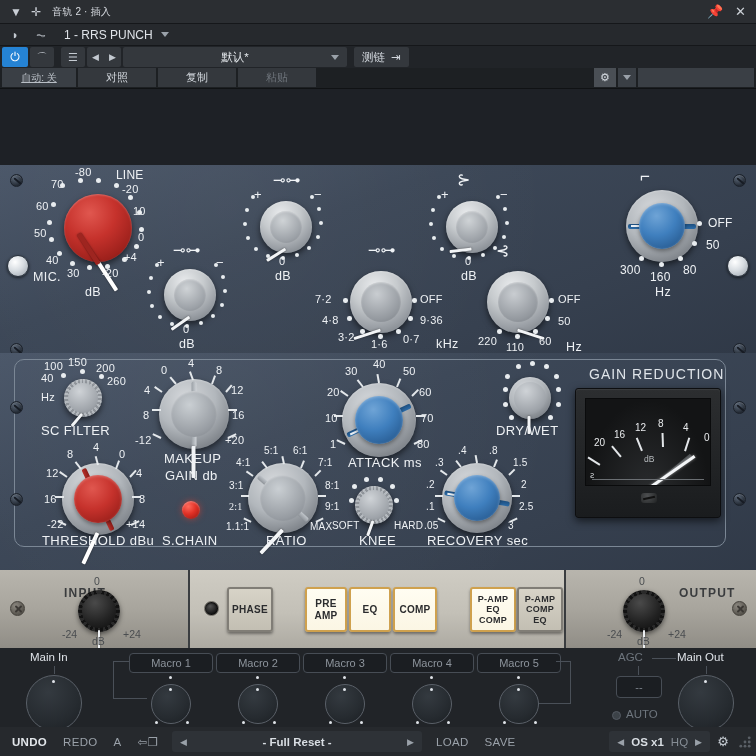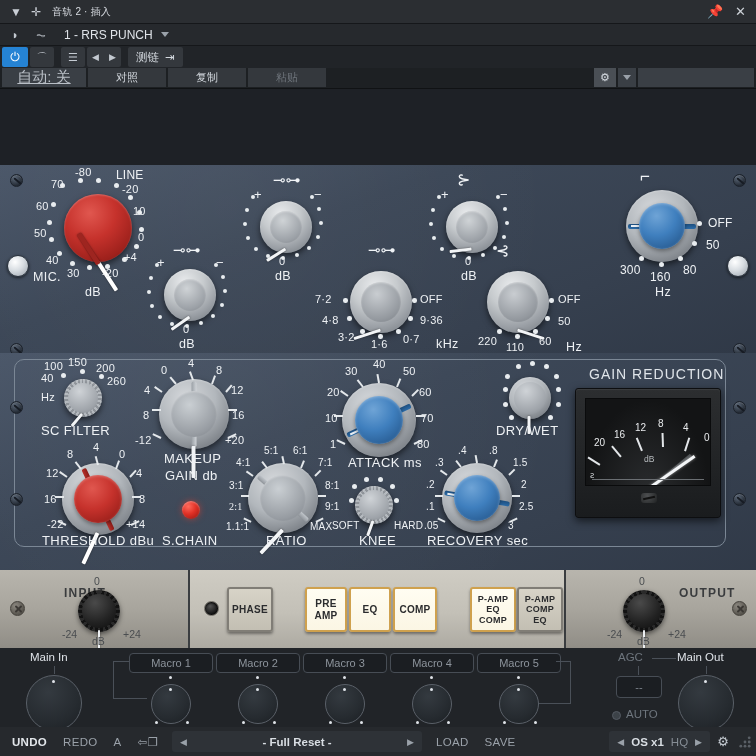--- a/index.html
+++ b/index.html
@@ -53,21 +53,21 @@
     flex: 0 0 224px; background: #34383d; border-radius: 2px; display: flex; align-items: center;
     justify-content: center; position: relative; font-size: 11.5px; color: #e3e7eb;
   }
   .presetsel .caret-dn { position: absolute; right: 8px; }
   .navbtns { display: flex; background: #34383d; border-radius: 2px; }
   .navbtns div { width: 17px; display: flex; align-items: center; justify-content: center; font-size: 9px; color: #c3c9d0; }
   .chainbtn { background: #34383d; border-radius: 2px; display: flex; align-items: center; gap: 6px; padding: 0 8px; font-size: 11.5px; color: #d4d9df; }
 
   
   .ctrlrow2 { height: 20px; background: #1d2023; display: flex; align-items: stretch; gap: 2px; padding: 0 2px 1px; }
-  .autobox { width: 84px; background: #3a3f45; display: flex; align-items: center; justify-content: center; font-size: 15px; color: #b9bfc6; text-decoration: underline; }
+  .autobox { width: 74px; background: #3a3f45; display: flex; align-items: center; justify-content: center; font-size: 10px; color: #b9bfc6; text-decoration: underline; }
   .abtn { width: 78px; background: #34383d; display: flex; align-items: center; justify-content: center; font-size: 11px; color: #d2d7dd; }
   .abtn.dim { color: #6d737a; }
   .c2spacer { flex: 1; }
   .gearbox { width: 22px; background: #4a4f55; display:flex; align-items:center; justify-content:center; font-size: 11px; color:#d6dbe1;}
   .gearcaret { width: 18px; background: #3a3f45; display:flex; align-items:center; justify-content:center;}
   .blankfield { width: 116px; background: #3a3f45; }
 
   
   .routing {
     height: 79px; background: #1e2126; position: relative; border-top: 1px solid #101214;
@@ -318,20 +318,24 @@
   </div>
 
   <div class="ctrlrow">
     <div class="pwr">⏻</div>
     <div class="cbtn">⌒</div>
     <div class="sep"></div>
     <div class="cbtn">☰</div>
     <div class="navbtns">
       <div>◀</div>
       <div>▶</div>
+    </div>
+    <div class="presetsel">
+      <span>默认*</span>
+      <span class="caret-dn"></span>
     </div>
     <div class="sep"></div>
     <div class="chainbtn">
       <span>测链</span>
       <span>⇥</span>
     </div>
   </div>
 
   <div class="ctrlrow2">
     <div class="autobox">

